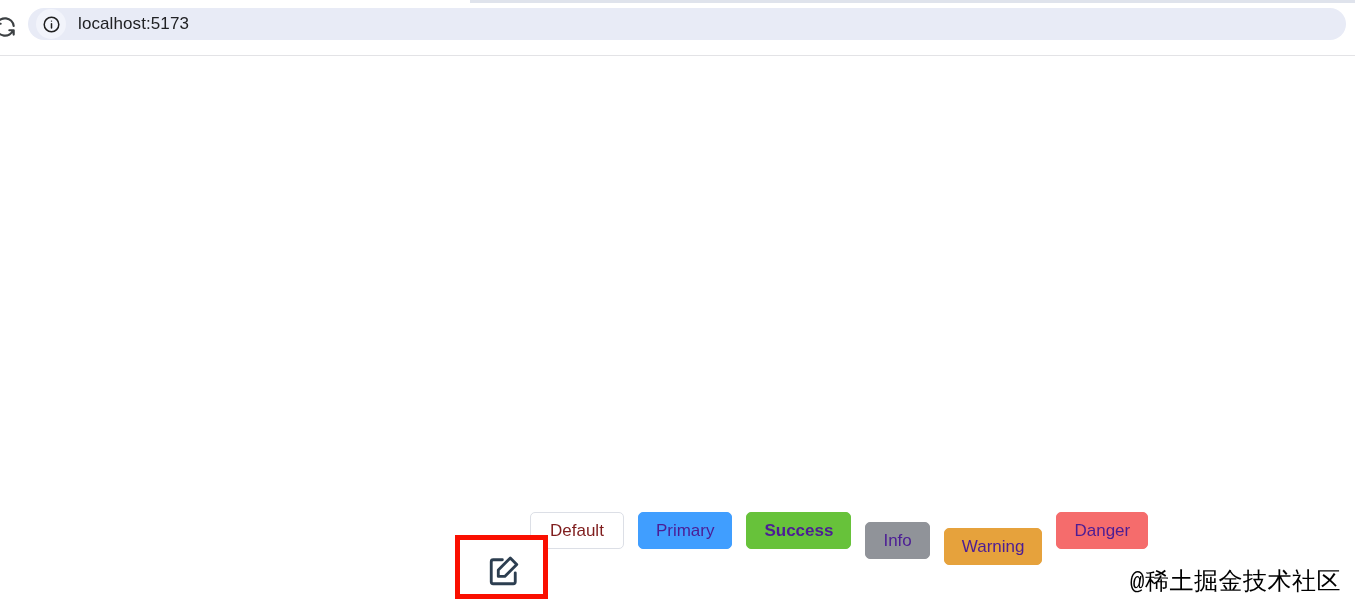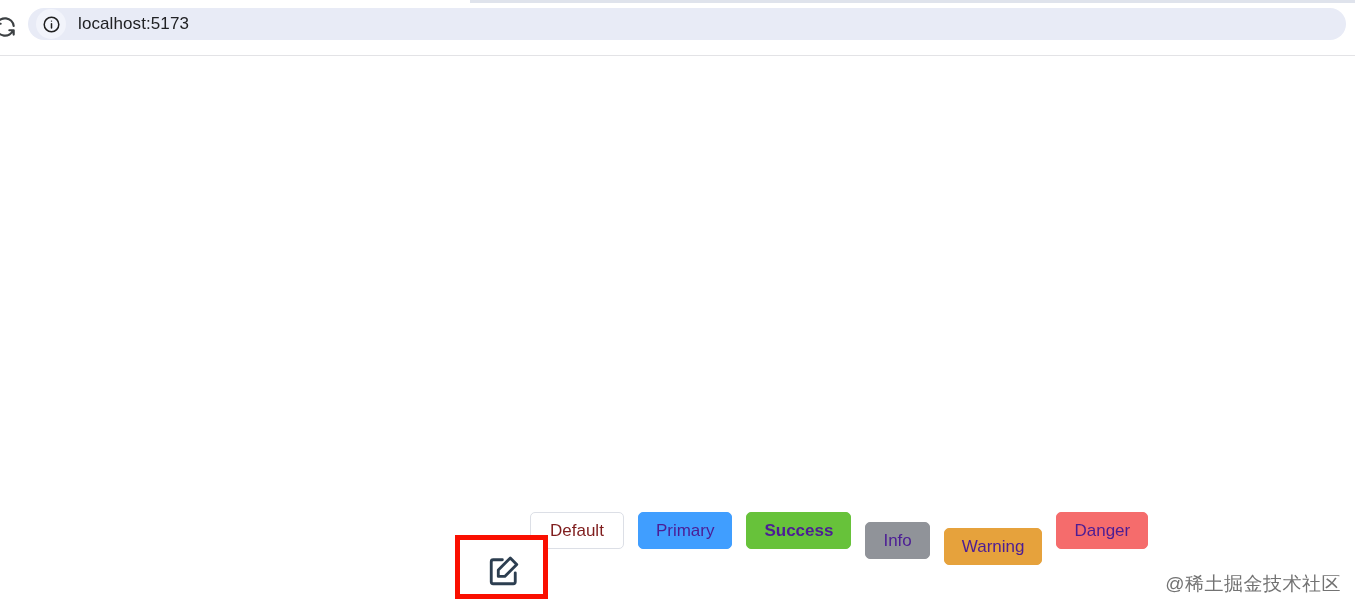--- a/index.html
+++ b/index.html
@@ -149,23 +149,23 @@
     height: 36px;
     color: #2c3e50;
   }
   .edit-icon svg { display: block; }
 
   
   .watermark {
     position: absolute;
     right: 14px;
     bottom: 8px;
-    font-size: 19px;
-    color: #737373;
-    font-family: Liberation Sans, sans-serif;
+    font-size: 24px;
+    color: #000000;
+    font-family: Liberation Mono, monospace;
     letter-spacing: 0.5px;
     user-select: none;
   }
 </style>
 </head>
 <body>
 
 <div class="browser-chrome">
   <div class="tab-strip-edge"></div>
   <div class="tab-strip-edge-2"></div>

